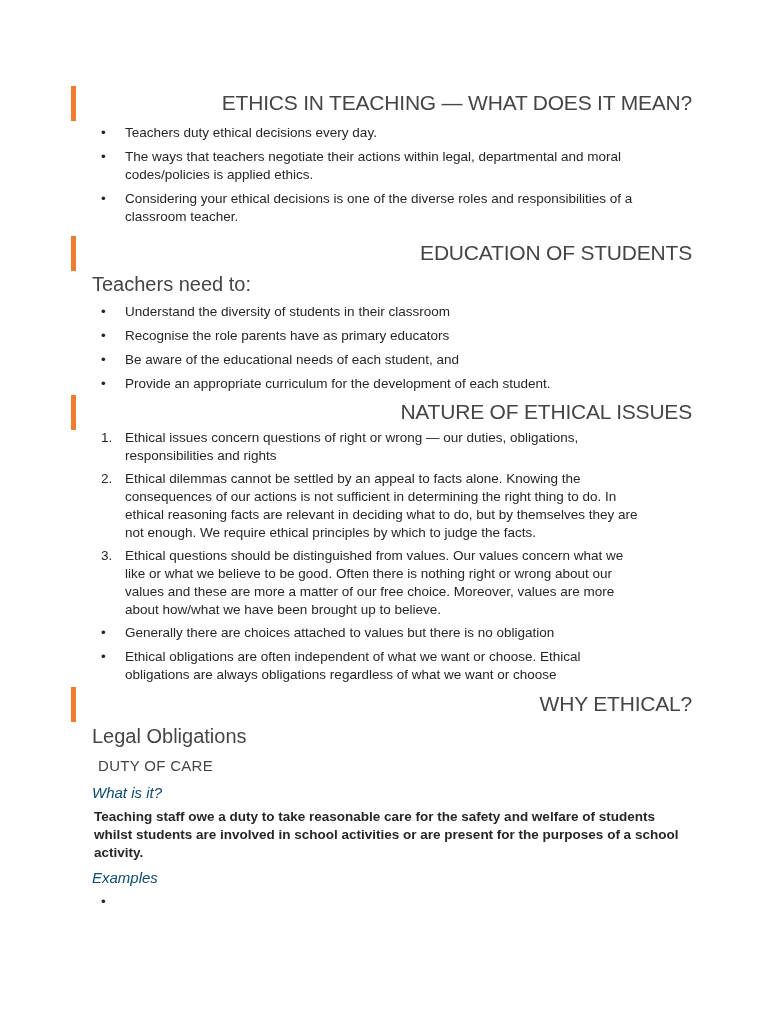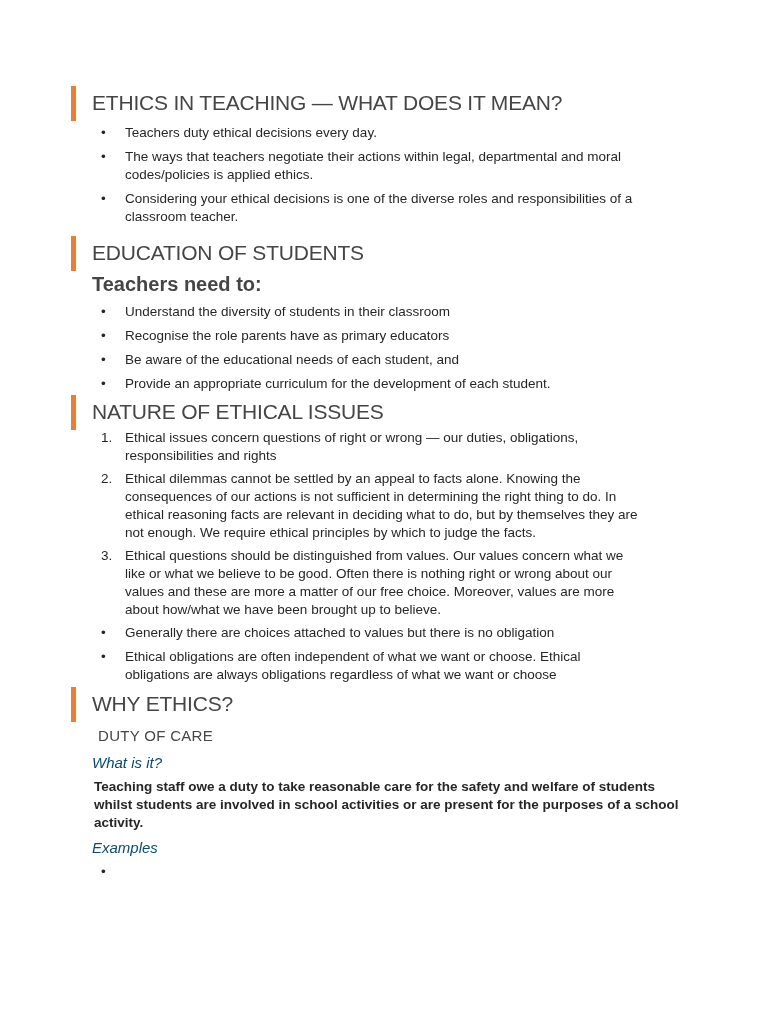--- a/index.html
+++ b/index.html
@@ -31,35 +31,36 @@
     line-height: 18px;
   }
   h1.sec {
     font-size: 21px;
     line-height: 30px;
     font-weight: normal;
     letter-spacing: -0.2px;
     color: var(--heading);
     margin: 0;
     position: relative;
+    text-align: right;
   }
   h1.sec::before {
     content: "";
     position: absolute;
     left: -21px; top: -2px; bottom: -3px;
     width: 5px;
     background: var(--accent);
   }
   h1.m6 { margin-top: 12px; }
   h1.m4 { margin-top: 4px; }
   h1.m5 { margin-top: 5px; }
   h2.sub {
     font-size: 20px;
     line-height: 26px;
-    font-weight: bold;
+    font-weight: normal;
     color: var(--heading);
     margin: 3px 0 0 0;
   }
   h2.sub.m4 { margin-top: 4px; }
   h3.caps {
     font-size: 15px;
     line-height: 20px;
     font-weight: normal;
     letter-spacing: 0.3px;
     color: var(--heading);
@@ -179,21 +180,22 @@
         </li>
         <li>
           <span class="marker">•</span>
           <span class="txt">Ethical obligations are often independent of what we want or choose. Ethical
 obligations are always obligations regardless of what we want or choose</span>
         </li>
       </ul>
     </section>
 
     <section>
-      <h1 class="sec m5">WHY ETHICS?</h1>
+      <h1 class="sec m5">WHY ETHICAL?</h1>
+      <h2 class="sub m4">Legal Obligations</h2>
       <h3 class="caps">DUTY OF CARE</h3>
       <h4 class="ital">What is it?</h4>
       <p class="body">Teaching staff owe a duty to take reasonable care for the safety and welfare of students
 whilst students are involved in school activities or are present for the purposes of a school
 activity.</p>
       <h4 class="ital m6">Examples</h4>
       <ul class="blist m5">
         <li>
           <span class="marker">•</span>
         </li>

